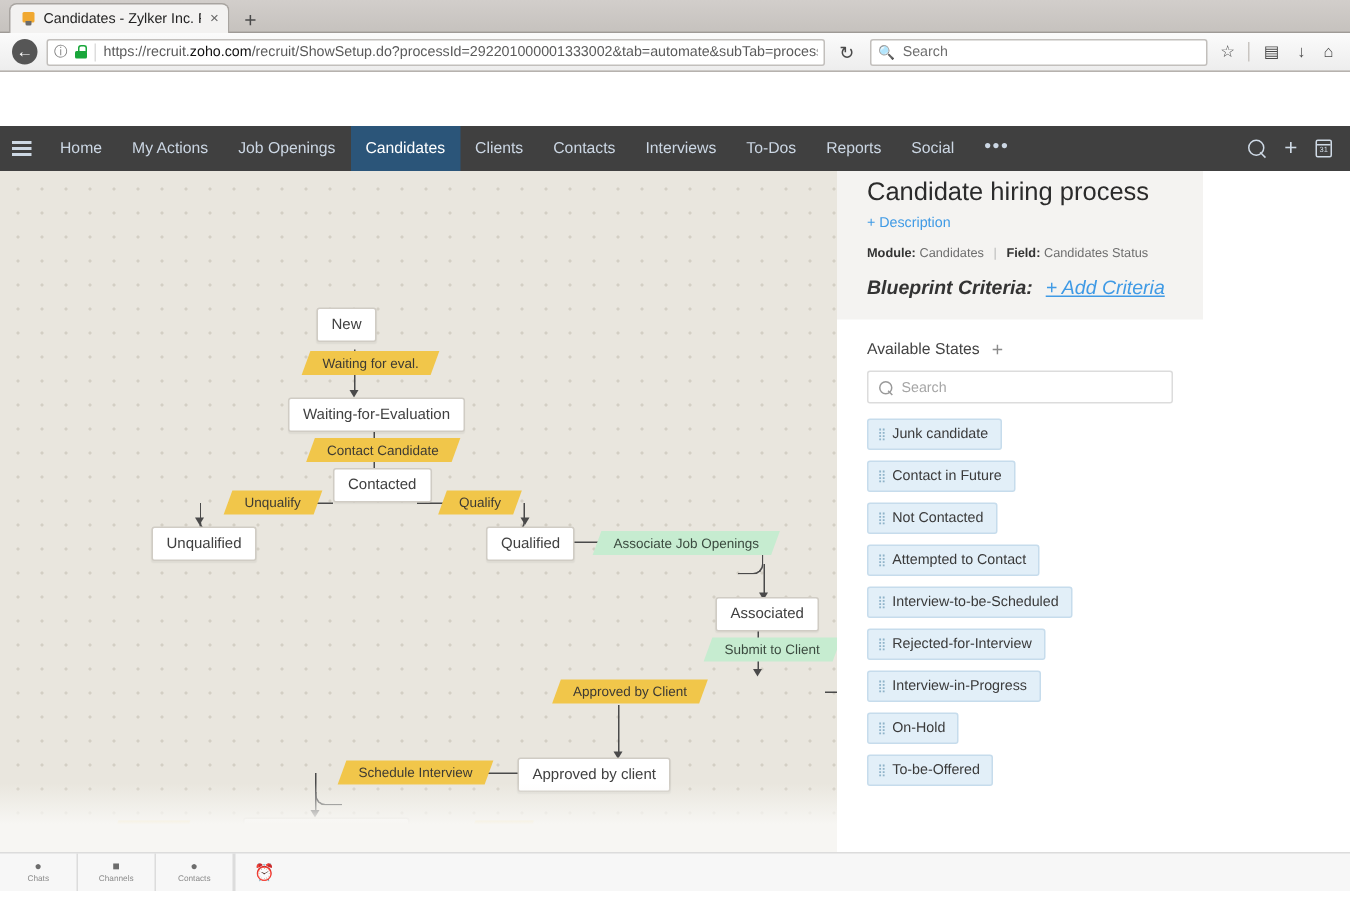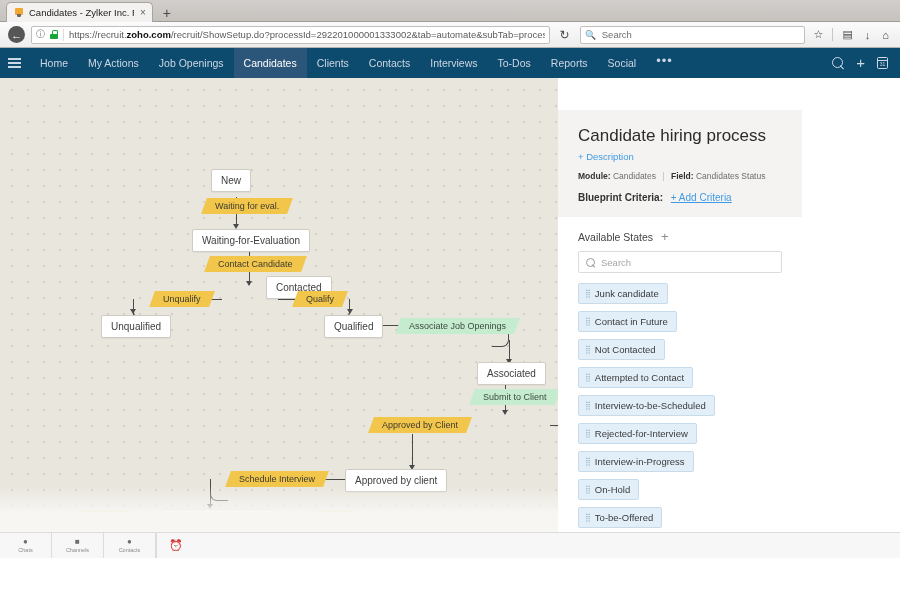--- a/index.html
+++ b/index.html
@@ -61,36 +61,36 @@
   }
   .lock-ico::after{
     content:""; position:absolute; left:2px; top:0; width:4px; height:4px;
     border:1.3px solid #18a63a; border-bottom:none; border-radius:2px 2px 0 0;
   }
   .url-sep { width:1px; height:12px; background:#ddd; }
   .url-text {
     font-size:9.5px; color:#5b5b5b; white-space:nowrap; overflow:hidden;
     text-overflow:clip; flex:1; min-width:0;
   }
-  .url-text b { color:#111; font-weight:bold; }
+  .url-text b { color:#111; font-weight:normal; }
   .reload-btn { font-size:12px; color:#4a4a4a; padding:0 4px; }
   .search-field {
     width:225px; height:18px; background:#fff; border:1px solid #c2bfbc;
     border-radius:2px; display:flex; align-items:center; gap:5px; padding:0 5px;
     flex:0 0 225px;
   }
   .search-field .mag { font-size:9px; color:#666; }
   .search-field span.ph { font-size:9.5px; color:#6e6e6e; }
   .chrome-ico { font-size:11px; color:#4a4a4a; padding:0 3px; }
   .chrome-div { width:1px; height:13px; background:#c9c5c1; }
 
   
   .appnav {
-    height:30px; background:#0c4a6e; display:flex; align-items:center;
-    padding-left:8px; color:#dfe6ee;
+    height:30px; background:#404040; display:flex; align-items:center;
+    padding-left:8px; color:#dfe6ee;margin-top:36px;
   }
   .hamburger { width:13px; margin-right:9px; }
   .hamburger i { display:block; height:1.4px; background:#cdd8e4; margin:2.6px 0; }
   .navitem {
     font-size:10.5px; color:#ccd7e4; padding:0 10px; height:30px;
     display:flex; align-items:center; white-space:nowrap;
   }
   .navitem.active { background:#2b5579; color:#ffffff; }
   .navitem.dots { font-size:13px; letter-spacing:1px; padding-bottom:5px; }
   .nav-right { margin-left:auto; display:flex; align-items:center; gap:12px; padding-right:12px; }
@@ -168,27 +168,27 @@
   }
   .btn-cancel { color:#3f9ae5; font-size:11px; padding:6px 6px; background:none; border:none; }
 
   
   .rpanel { width:244px; height:454px; background:#fff; position:relative; overflow:hidden; }
   .rpanel-tabs { height:32px; border-bottom:1px solid #e6e6e6; display:flex; padding-left:20px; }
   .rtab {
     font-size:11px; color:#3b3b3b; display:flex; align-items:center;
     border-bottom:2.5px solid #3f9ae5; padding:0 2px 2px 2px;
   }
-  .rpanel-hero { background:#f4f3f1; padding:16px 20px 14px 20px;margin-top:32px; }
+  .rpanel-hero { background:#f4f3f1; padding:4px 20px 14px 20px; }
   .hero-title { font-size:17px; color:#2b2b2b; font-weight:normal; margin:0 0 5px 0; }
   .hero-desc { font-size:9.5px; color:#3f9ae5; margin-bottom:9px; }
   .hero-meta { font-size:8.5px; color:#6d6d6d; margin-bottom:11px; }
   .hero-meta b { color:#333; font-weight:bold; }
   .hero-meta .divider { color:#bbb; padding:0 4px; }
-  .hero-crit { font-size:10px; color:#333; font-weight:bold; }
+  .hero-crit { font-size:13px; color:#333; font-weight:bold;font-style:italic; }
   .hero-crit a { color:#3f9ae5; font-weight:normal; padding-left:5px; }
   .states-head {
     display:flex; align-items:center; gap:8px; padding:14px 20px 8px 20px;
     font-size:10.5px; color:#444;
   }
   .states-head .plus { font-size:13px; color:#8b8b8b; line-height:.8; }
   .state-search {
     margin:0 20px 10px 20px; height:22px; border:1px solid #dcdcdc; border-radius:2px;
     display:flex; align-items:center; gap:6px; padding:0 7px;
   }
@@ -334,21 +334,21 @@
     <div class="elbow" style="left:55px;  top:441px; width:17px; height:20px;"></div>
     <div class="edge v" style="left:55px;  top:453px; height:14px;"></div>
 
     <div class="edge h" style="left:255px; top:441px; width:62px;"></div>
     <div class="elbow tr" style="left:377px; top:441px; width:17px; height:22px;"></div>
 
     <div class="edge v" style="left:210px; top:453px; height:52px;"></div>
 
     <div class="node" style="left:211px; top:91px;">New</div>
     <div class="node" style="left:192px; top:151px;">Waiting-for-Evaluation</div>
-    <div class="node" style="left:222px; top:198px;margin-left:44px;">Contacted</div>
+    <div class="node" style="left:222px; top:198px;">Contacted</div>
     <div class="node" style="left:101px; top:237px;">Unqualified</div>
     <div class="node" style="left:324px; top:237px;">Qualified</div>
     <div class="node" style="left:477px; top:284px;text-align:right;">Associated</div>
     <div class="node" style="left:345px; top:391px;">Approved by client</div>
     <div class="node" style="left:591px; top:391px;">Rejected by clie</div>
     <div class="node" style="left:162px; top:431px;">Interview-Scheduled</div>
 
     <div class="trans" style="left:204px; top:120px;">
         <span>Waiting for eval.</span>
       </div>

